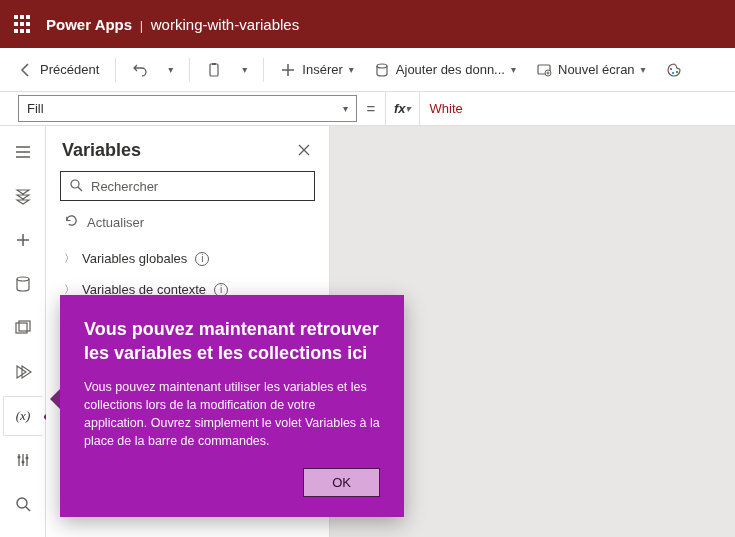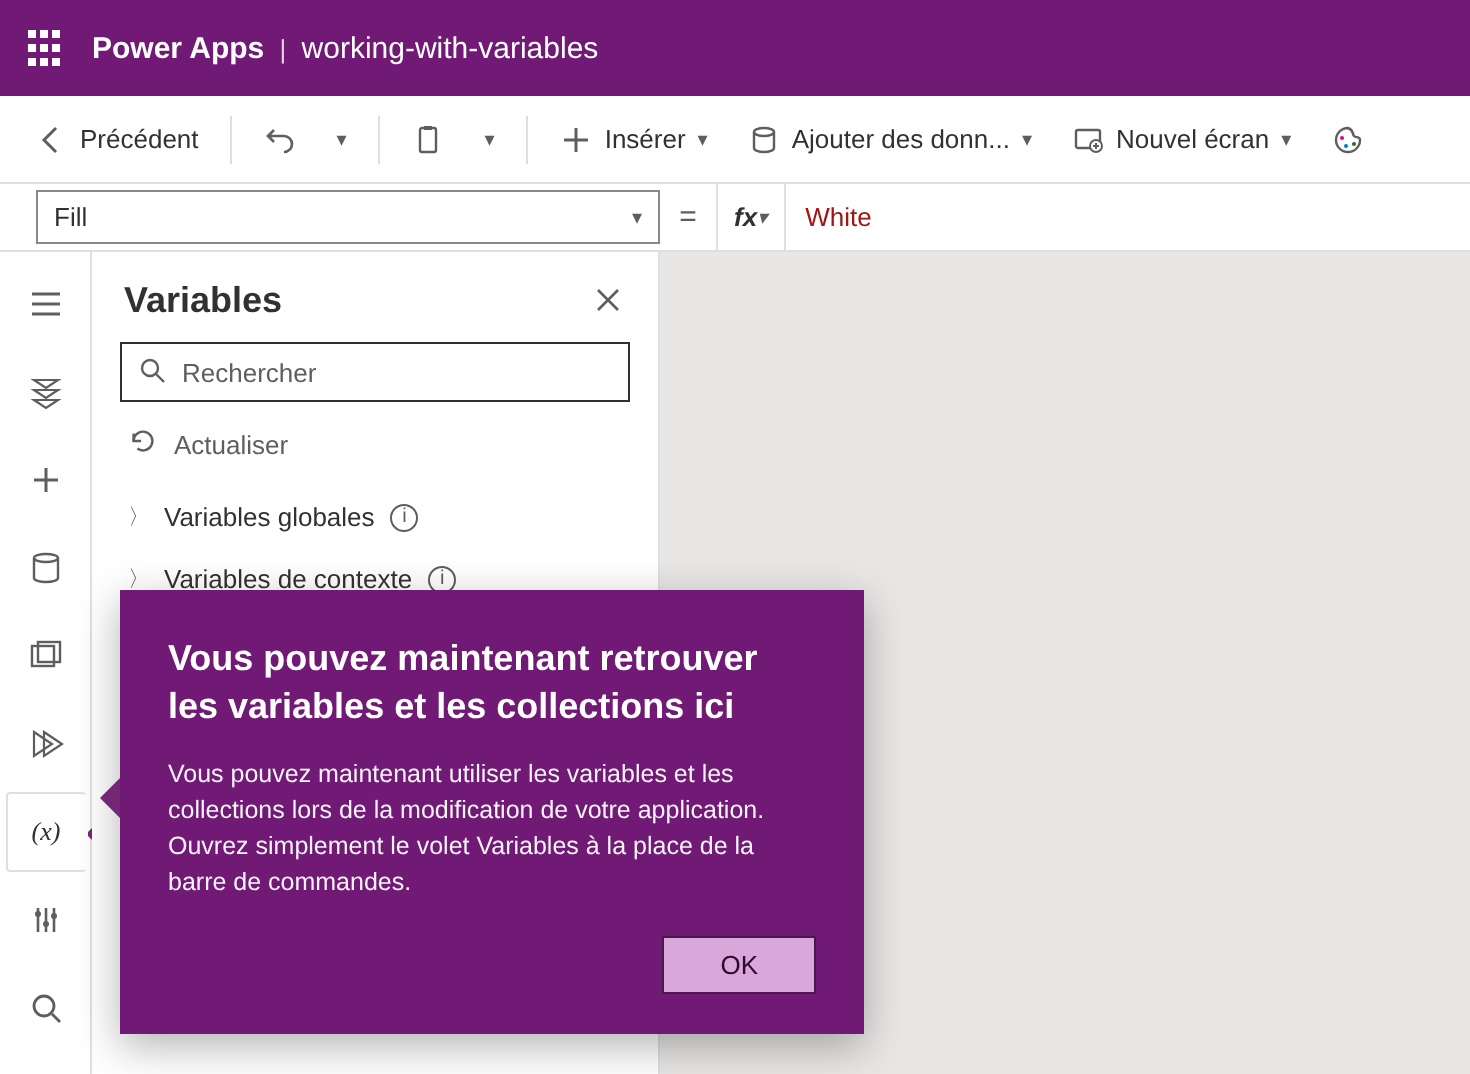--- a/index.html
+++ b/index.html
@@ -1,35 +1,35 @@
 <!DOCTYPE html>
 <html><head>
 <meta charset="utf-8">
 <style>
   * { box-sizing: border-box; margin: 0; padding: 0; font-family: "Segoe UI", Arial, sans-serif; }
   body { width: 735px; height: 537px; overflow: hidden; background: #fff; font-size: 13px; color: #323130; }
 
   
-  .headerbar { height: 48px; background: #701a75; display: flex; align-items: center; color: #fff; padding: 0 12px; gap: 14px; }
+  .headerbar { height: 48px; background: #7f1d1d; display: flex; align-items: center; color: #fff; padding: 0 12px; gap: 14px; }
   .waffle { width: 20px; height: 20px; display: flex; flex-wrap: wrap; gap:2px; align-items: center; justify-content: center;}
   .waffle span { width:4px; height:4px; background:#fff; }
   .app-title { font-size: 15px; font-weight: 600; }
   .app-sep { color: rgba(255,255,255,.8); padding: 0 4px; }
   .app-sub { font-size: 15px; font-weight: 400; }
 
   
   .cmdbar { height: 44px; border-bottom: 1px solid #e1dfdd; display: flex; align-items: center; padding: 18px 10px; gap: 4px; }
   .cmdbtn { display:inline-flex; align-items:center; gap:6px; padding: 6px 8px; border-radius:2px; cursor:pointer; color:#323130; }
   .sep { width:1px; height:24px; background:#e1dfdd; margin:0 4px;}
   .icon { width:16px; height:16px; display:inline-flex; align-items:center; justify-content:center; }
   .chev { font-size:10px; color:#605e5c; }
 
   
   .fxbar { height: 34px; display:flex; align-items:stretch; border-bottom:1px solid #e1dfdd; }
-  .prop-select { width: 312px; border:1px solid #8a8886; display:flex; align-items:center; justify-content:space-between; padding:0 8px; margin:3px 0 3px 18px; background:#fff; font-size:13px;}
+  .prop-select { width: 339px; border:1px solid #8a8886; display:flex; align-items:center; justify-content:space-between; padding:0 8px; margin:3px 0 3px 18px; background:#fff; font-size:13px;}
   .eq { display:flex; align-items:center; justify-content:center; width:28px; font-size:15px; color:#605e5c;}
   .fx { display:flex; align-items:center; gap:0; padding:0 8px; border-left:1px solid #e1dfdd; border-right:1px solid #e1dfdd; font-style:italic; font-family: "Segoe UI", serif;}
   .fx-val { flex:1; padding:0 10px; display:flex; align-items:center; font-family: Consolas, monospace; color:#a31515;}
 
   
   .main { display:flex; height: calc(537px - 48px - 44px - 34px); }
 
   .leftrail { width: 46px; border-right:1px solid #e1dfdd; display:flex; flex-direction:column; align-items:center; padding-top:6px; gap:4px;}
   .rail-btn { width:40px; height:40px; display:flex; align-items:center; justify-content:center; border-radius:2px; cursor:pointer; color:#605e5c; position:relative;}
   .rail-btn.selected { background:#fff; }
@@ -46,21 +46,21 @@
   .searchbox { margin:0 14px 6px 14px; border:1px solid #323130; height:30px; display:flex; align-items:center; padding:0 8px; gap:8px; color:#605e5c;}
   .refresh-row { display:flex; align-items:center; gap:8px; padding:6px 18px 10px 18px; color:#605e5c; cursor:pointer;}
   .tree { padding: 2px 8px 0 8px; }
   .tree-row { display:flex; align-items:center; gap:8px; padding:8px 10px; cursor:pointer; }
   .tree-row .exp { width:10px; text-align:center; color:#605e5c; font-size:11px;}
   .info { width:14px;height:14px;border:1px solid #605e5c;border-radius:50%;display:inline-flex;align-items:center;justify-content:center;font-size:10px;color:#605e5c;}
 
   .canvas { flex:1; background:#e9e7e5; position:relative;}
 
   
-  .callout { position:absolute; left:60px; top:295px; width:372px; background:#701a75; color:#fff; padding:22px 24px 20px 24px; box-shadow:0 6px 20px rgba(0,0,0,.3); z-index:10;}
+  .callout { position:absolute; left:60px; top:295px; width:344px; background:#a21caf; color:#fff; padding:22px 24px 20px 24px; box-shadow:0 6px 20px rgba(0,0,0,.3); z-index:10;}
   .callout::before{ content:''; position:absolute; left:-10px; top:94px; width:0;height:0;border-top:10px solid transparent;border-bottom:10px solid transparent;border-right:10px solid #742774;}
   .callout h2 { font-size:18px; font-weight:600; line-height:1.35; margin-bottom:12px;}
   .callout p { font-size:12.5px; line-height:1.45; margin-bottom:18px; color:rgba(255,255,255,.95);}
   .callout-actions{ display:flex; justify-content:flex-end;}
   .ok-btn { background:#d9a7d9; border:1px solid #4b184b; color:#2b0a2b; padding:6px 28px; cursor:pointer; font-size:13px;}
 
   .muted{color:#605e5c;}
 </style>
 </head>
 <body>

